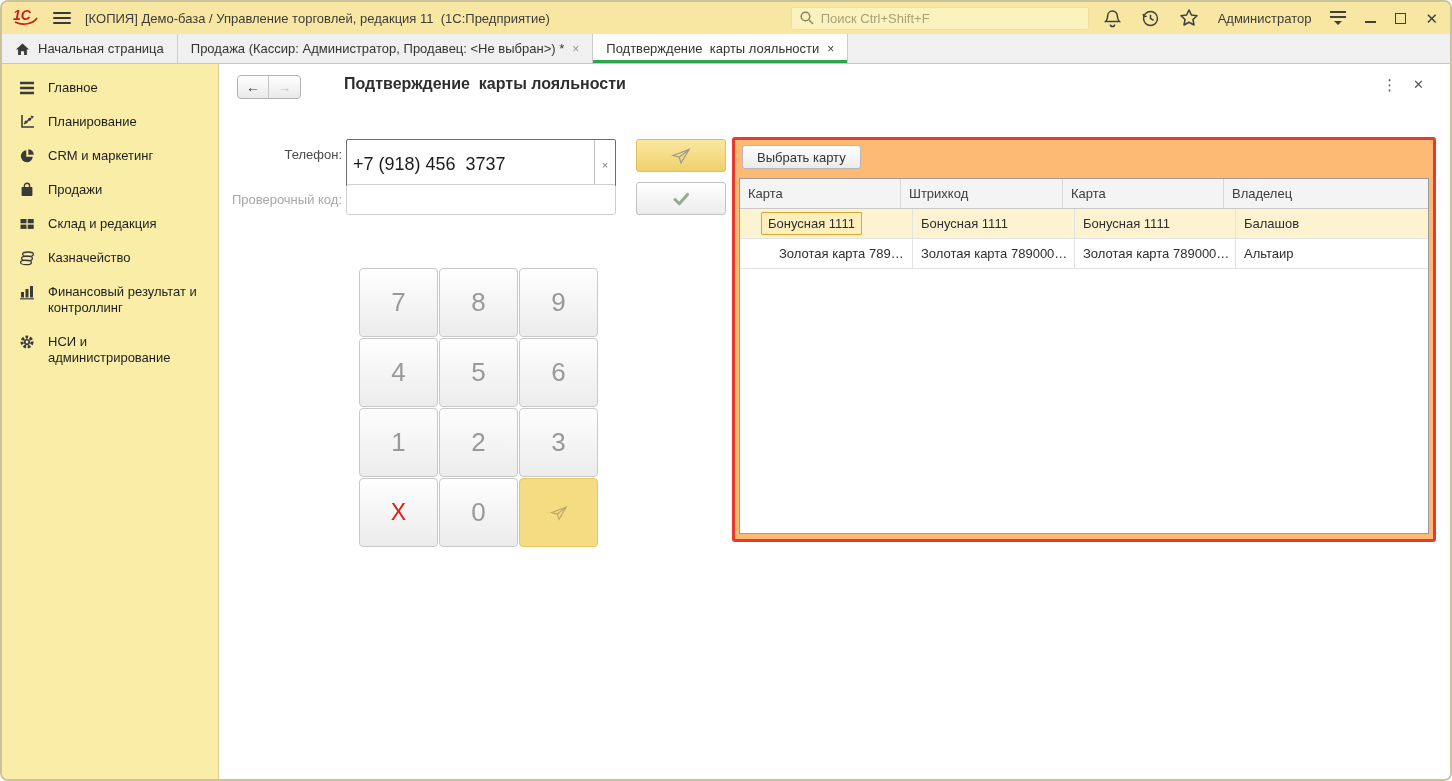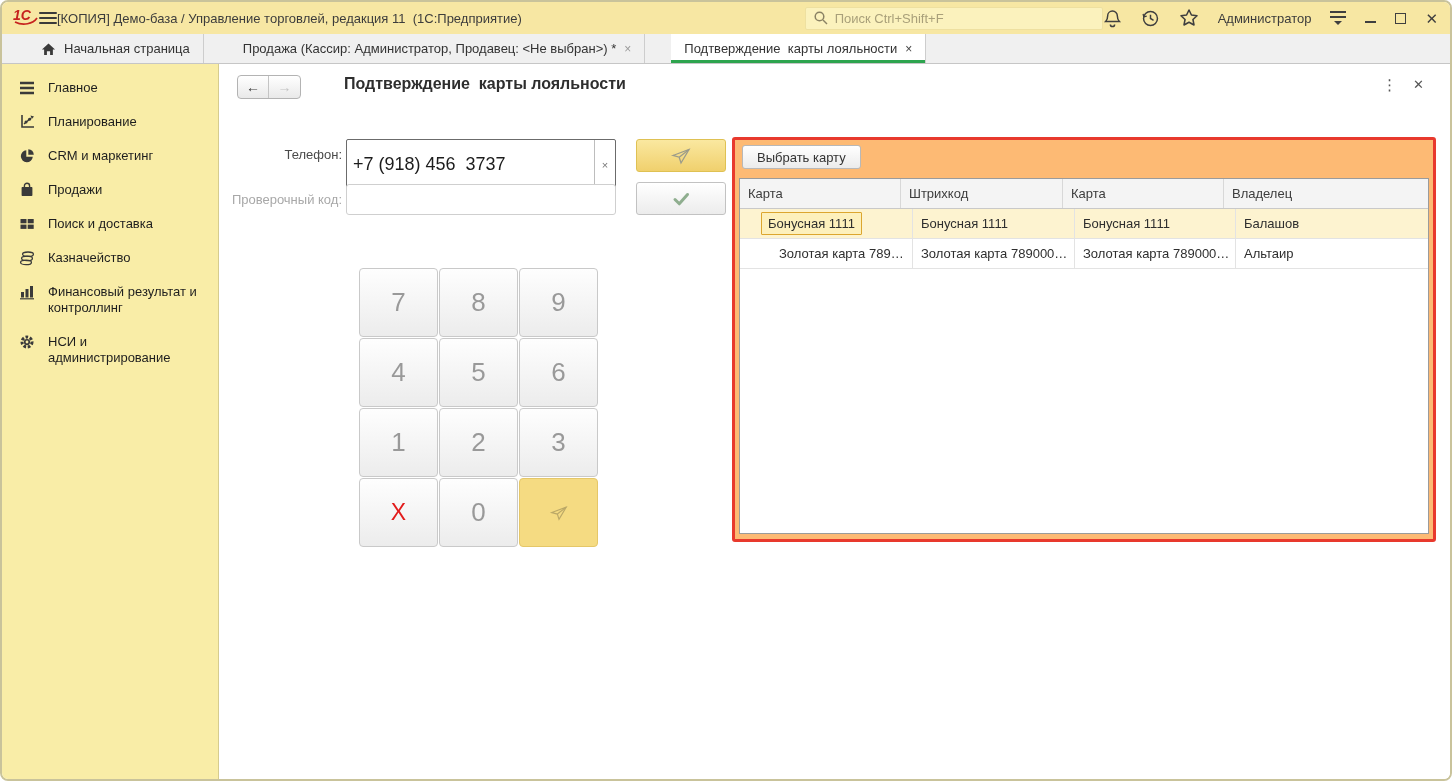--- a/index.html
+++ b/index.html
@@ -2,21 +2,21 @@
 <html><head>
 <meta charset="utf-8">
 <style>
   * { box-sizing: border-box; margin: 0; padding: 0; }
   html,body { width:1452px; height:781px; background:#fff; font-family:"Liberation Sans", sans-serif; }
   .app { position:absolute; inset:0; border:2px solid #c9c39b; border-radius:8px; overflow:hidden;
          display:flex; flex-direction:column; background:#fff; }
 
   
   .titlebar { height:32px; flex:none; background:#f7e7a3; display:flex; align-items:center;
-              padding:0 12px 0 10px; }
+              padding:0 12px 0 10px; gap:14px; }
   .logo-1c { flex:none; }
   .burger { display:flex; flex-direction:column; gap:3px; width:18px; flex:none; cursor:pointer; }
   .burger span { height:2px; background:#3a3a3a; border-radius:1px; }
   .tb-title { font-size:13px; color:#3c3c3c; white-space:pre; flex:none; }
   .tb-spacer { flex:1; }
   .search { width:298px; height:23px; background:#fbf2bd; border:1px solid #eee0a0; border-radius:2px;
             display:flex; align-items:center; gap:6px; padding:0 7px; flex:none; }
   .search input { flex:1; min-width:0; border:none; outline:none; background:transparent;
                   font-size:13px; color:#555; font-family:inherit; }
   .search input::placeholder { color:#a9a07a; }
@@ -28,21 +28,21 @@
   .svc-icon b { width:0; height:0; border-left:4px solid transparent; border-right:4px solid transparent;
                 border-top:4px solid #3f3f3f; }
   .min-glyph { width:11px; height:10px; border-bottom:2px solid #3f3f3f; }
   .max-glyph { width:11px; height:11px; border:1.5px solid #3f3f3f; }
   .close-glyph { font-size:15px; color:#3f3f3f; line-height:1; }
 
   
   .tabbar { height:30px; flex:none; background:#f0f0f0; border-bottom:1px solid #c6c6c6;
             display:flex; font-size:13px; color:#333; }
   .tab { display:flex; align-items:center; gap:8px; padding:0 13px; border-right:1px solid #cdcdcd;
-         cursor:pointer; white-space:pre;margin-left:26px; }
+         cursor:pointer; white-space:pre; }
   .tab .tx { color:#9a9a9a; font-size:12px; }
   .tab.active { background:#fff; box-shadow: inset 0 -3px 0 #2da44e; }
   .tab.active .tx { color:#444; }
 
   
   .content { flex:1; display:flex; min-height:0; }
   .sidebar { width:217px; flex:none; background:#f9eda7; border-right:1px solid #d6cc8e;
              padding-top:7px; }
   .side-item { display:flex; gap:13px; padding:9px 8px 9px 17px; align-items:flex-start;
                font-size:13px; line-height:16px; color:#1e1e1e; cursor:pointer; }
@@ -230,21 +230,21 @@
             </svg></span>
         <span>Продажи</span>
       </div>
       <div class="side-item">
         <span class="sic"><svg width="16" height="16" viewBox="0 0 16 16">
               <rect x="1.5" y="3" width="6" height="4.3" fill="#3a3a3a"></rect>
               <rect x="8.7" y="3" width="6" height="4.3" fill="#3a3a3a"></rect>
               <rect x="1.5" y="8.6" width="6" height="4.3" fill="#3a3a3a"></rect>
               <rect x="8.7" y="8.6" width="6" height="4.3" fill="#3a3a3a"></rect>
             </svg></span>
-        <span>Поиск и доставка</span>
+        <span>Склад и редакция</span>
       </div>
       <div class="side-item">
         <span class="sic"><svg width="16" height="16" viewBox="0 0 16 16">
               <ellipse cx="7" cy="12.4" rx="5.4" ry="2.2" fill="none" stroke="#3a3a3a" stroke-width="1.3"></ellipse>
               <ellipse cx="8" cy="8.4" rx="5.4" ry="2.2" fill="none" stroke="#3a3a3a" stroke-width="1.3"></ellipse>
               <ellipse cx="9" cy="4.2" rx="5.4" ry="2.2" fill="none" stroke="#3a3a3a" stroke-width="1.3"></ellipse>
             </svg></span>
         <span>Казначейство</span>
       </div>
       <div class="side-item">

